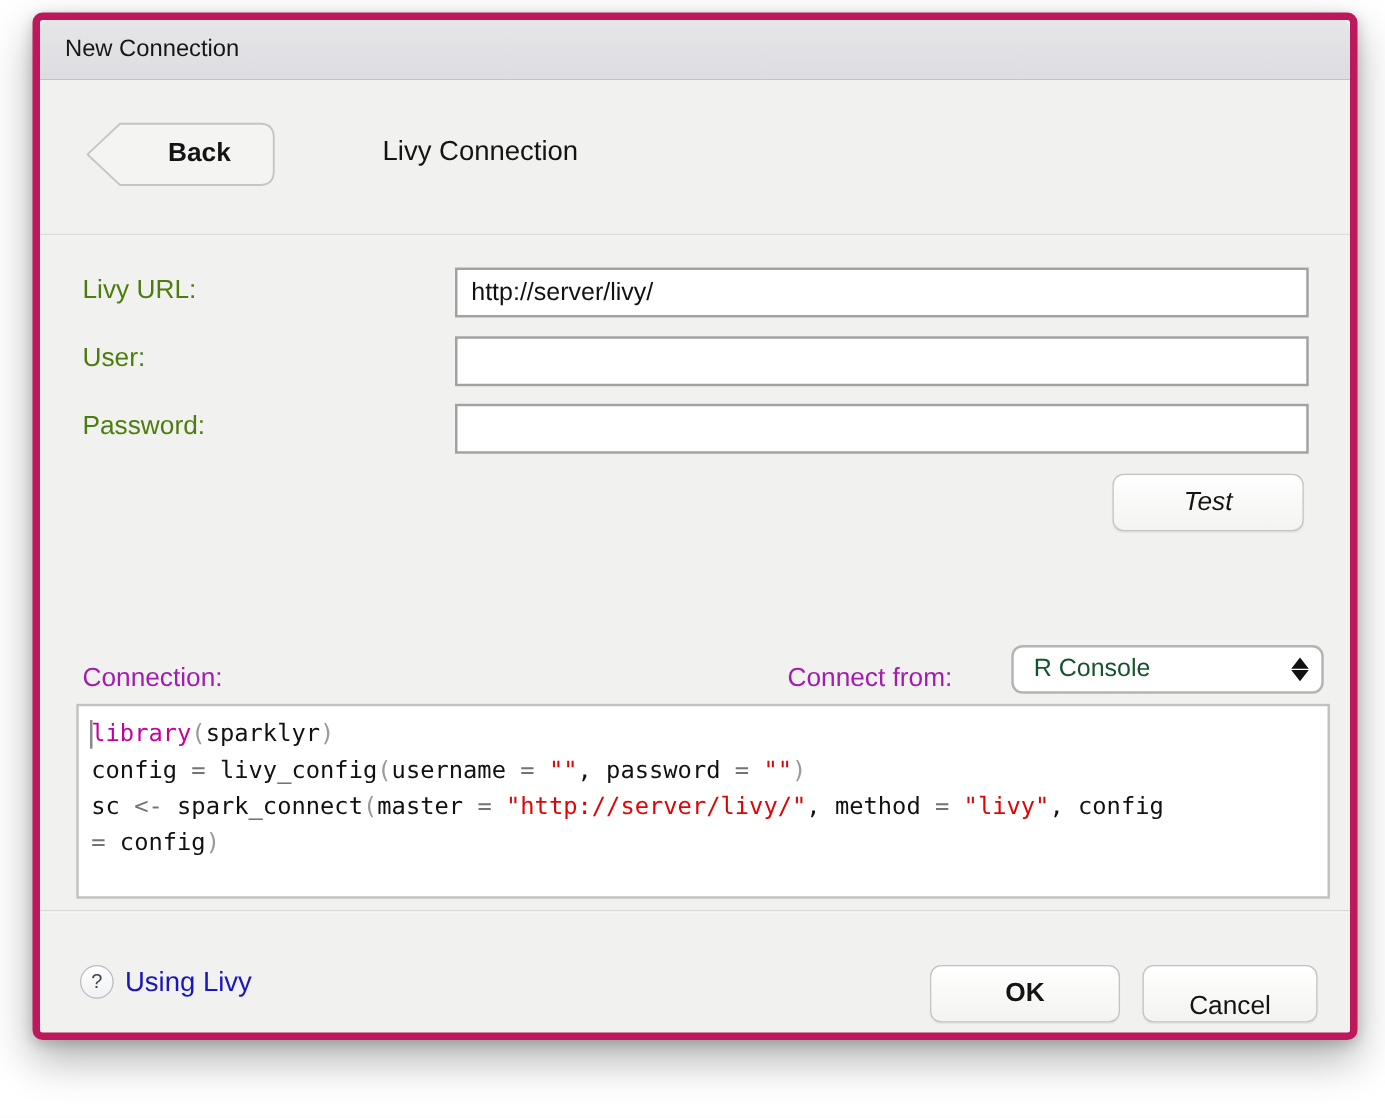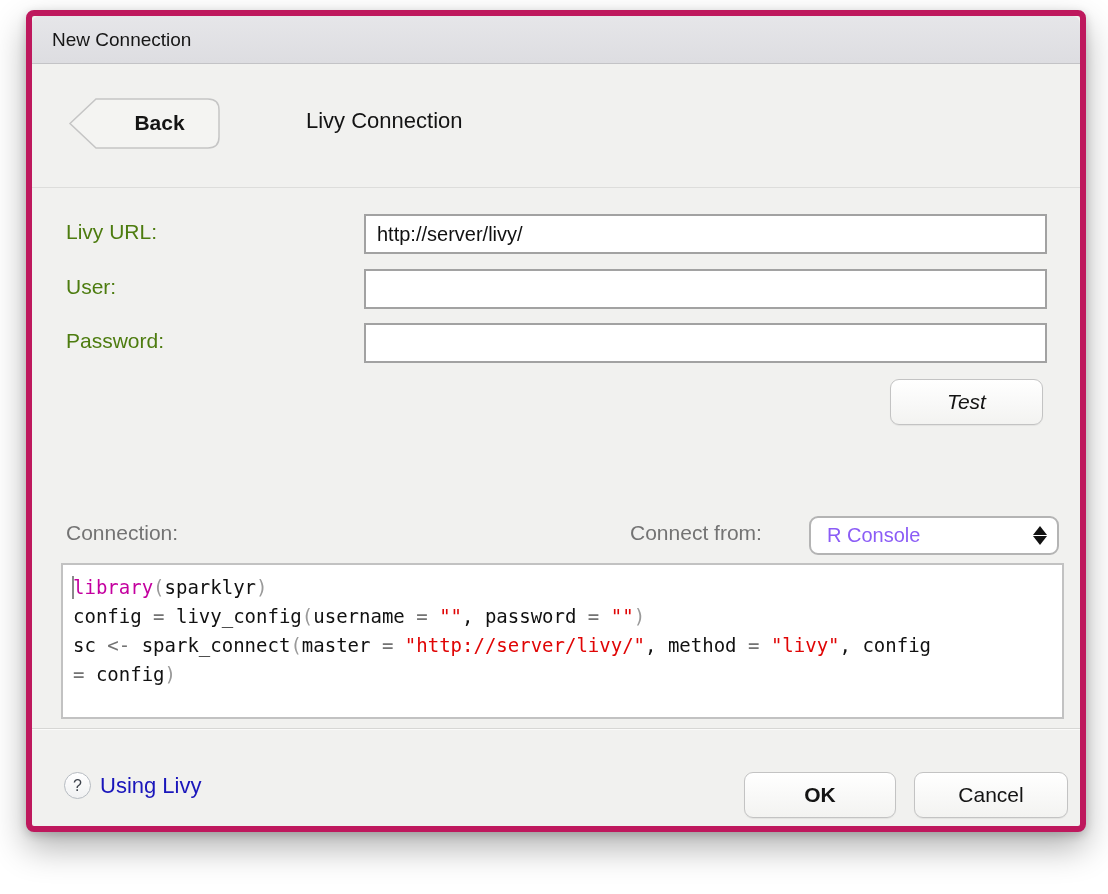--- a/index.html
+++ b/index.html
@@ -48,28 +48,28 @@
   .btn {
     position: absolute; height: 46px;
     background: linear-gradient(#ffffff, #f3f3f1);
     border: 1px solid #c3c3c3; border-radius: 9px;
     display: flex; align-items: center; justify-content: center;
     font-size: 21px; color: #141414;
     box-shadow: 0 1px 1px rgba(0,0,0,0.06);
   }
   .btn.bold { font-weight: bold; }
 
-  .section-label { position: absolute; font-size: 21px; color: #737373; }
+  .section-label { position: absolute; font-size: 21px; color: #a21caf; margin-top: 10px; }
 
   .dropdown {
     position: absolute; left: 777px; top: 500px; width: 250px; height: 39px;
     background: #ffffff; border: 2px solid #b4b4b4; border-radius: 9px;
     display: flex; align-items: center;
   }
-  .dropdown .value { flex: 1; padding-left: 16px; font-size: 20px; color: #8b5cf6; }
+  .dropdown .value { flex: 1; padding-left: 16px; font-size: 20px; color: #14532d; }
   .dropdown .arrows {
     width: 34px; display: flex; flex-direction: column; align-items: center; gap: 1px;
   }
   .dropdown .arrows .tri-up {
     width: 0; height: 0; border-left: 7px solid transparent; border-right: 7px solid transparent;
     border-bottom: 9px solid #111;
   }
   .dropdown .arrows .tri-down {
     width: 0; height: 0; border-left: 7px solid transparent; border-right: 7px solid transparent;
     border-top: 9px solid #111;
@@ -162,17 +162,17 @@
   <div class="footer-divider"></div>
 
   <div class="help-circle">
     <span>?</span>
   </div>
   <a class="help-link">Using Livy</a>
 
   <div class="btn bold" style="left:712px; top:756px; width:152px;">
     <span>OK</span>
   </div>
-  <div class="btn" style="left:882px; top:756px; width:154px;">
+  <div class="btn" style="left:882px; top:756px; width:140px;align-items:flex-end;">
     <span>Cancel</span>
   </div>
 
 </div>
 
 </body></html>

